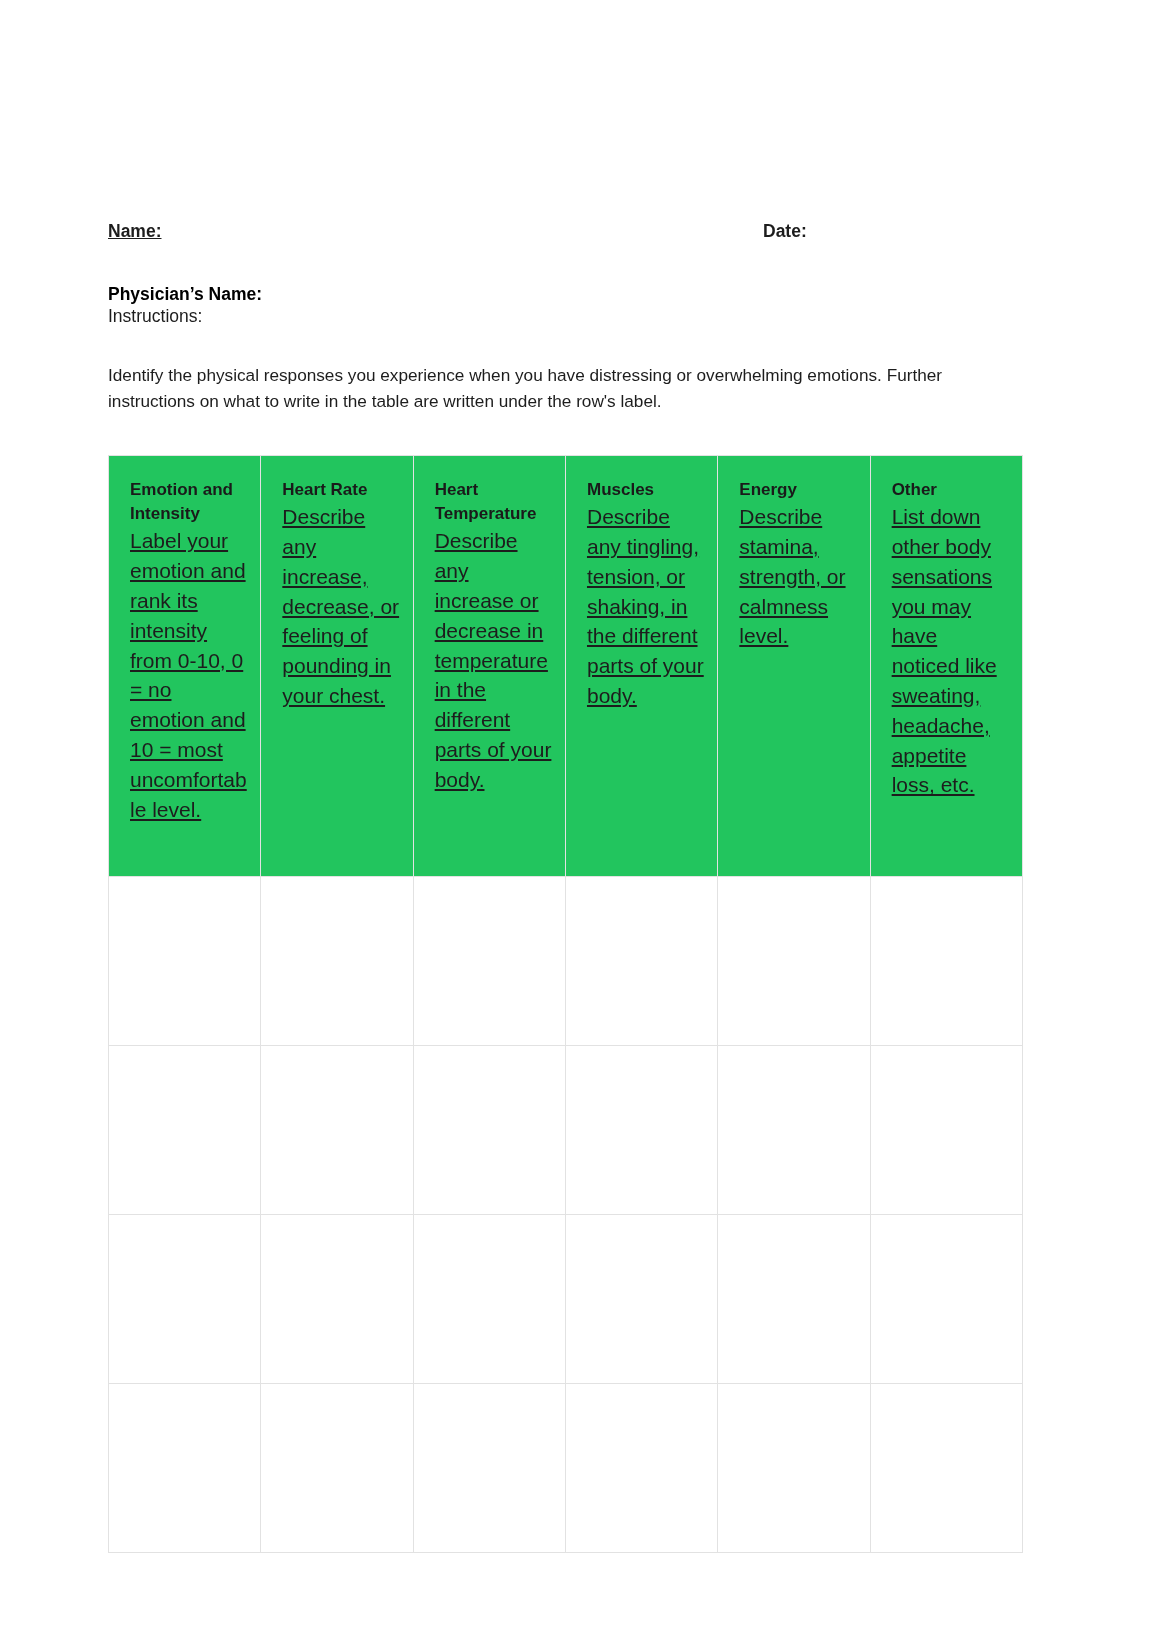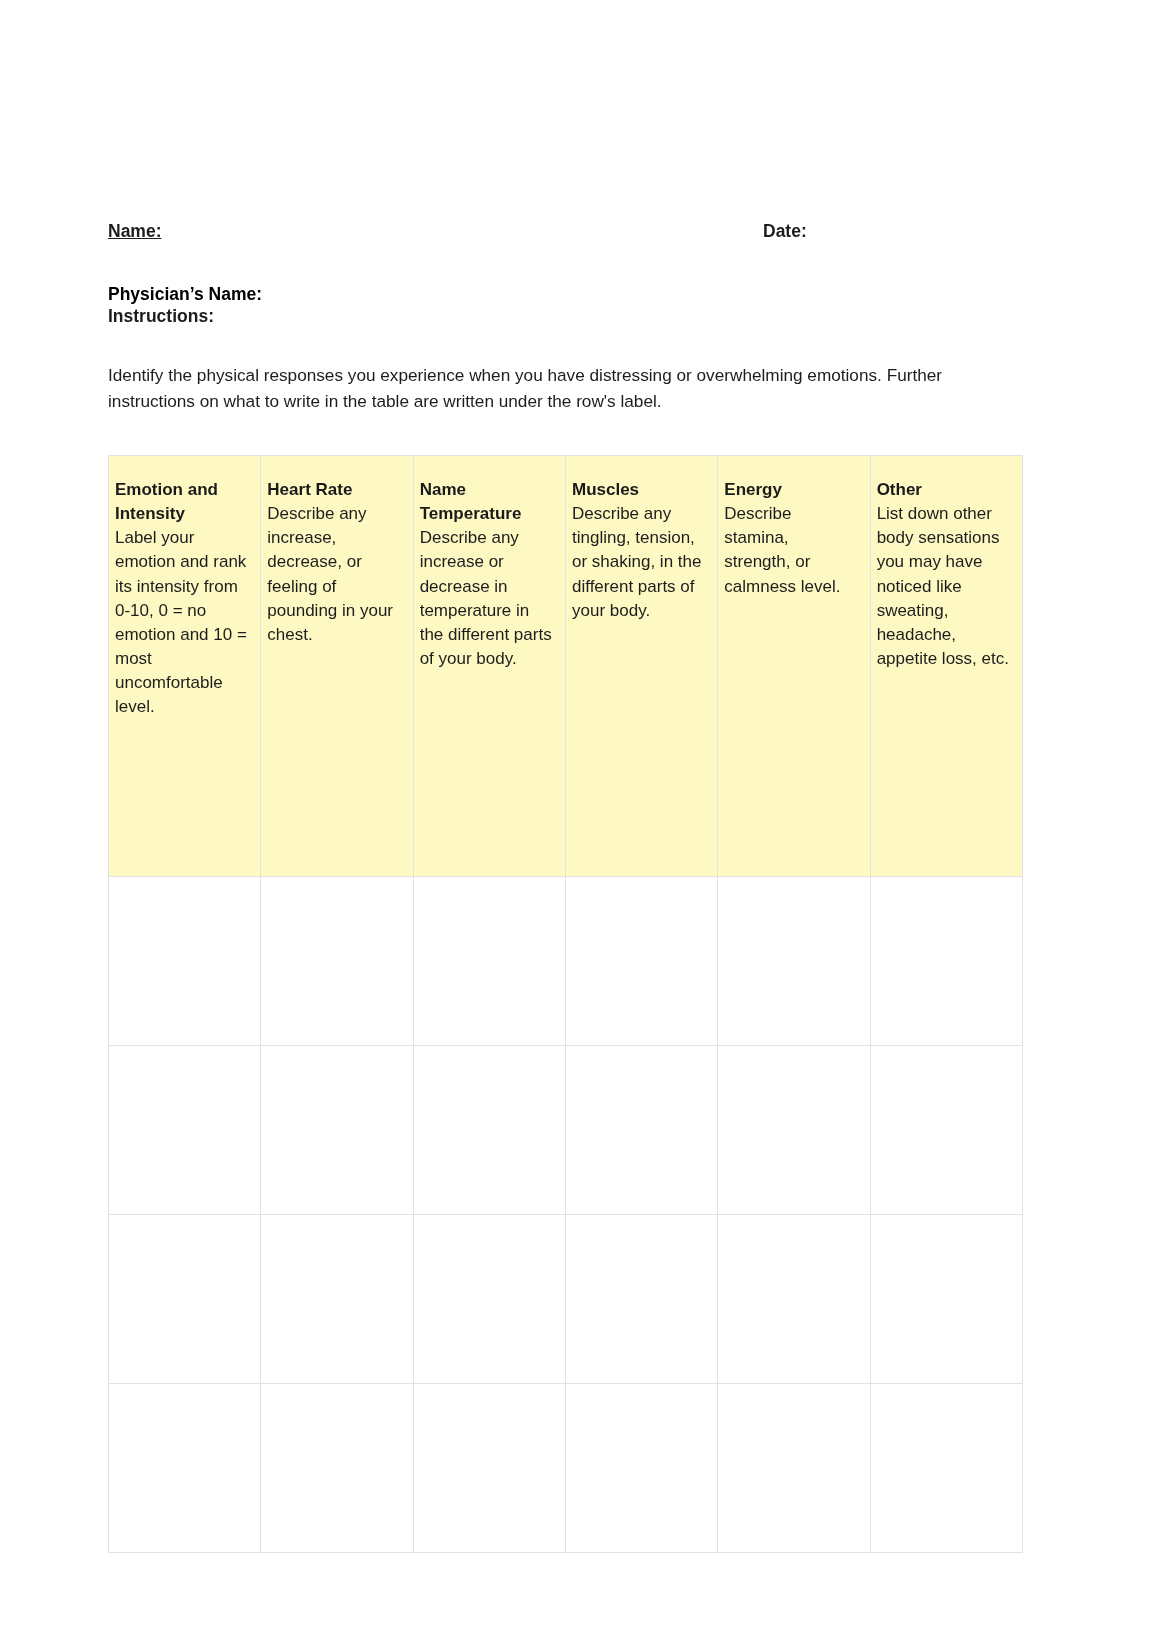--- a/index.html
+++ b/index.html
@@ -64,21 +64,21 @@
     font-size: 17.5px;
     font-weight: bold;
     color: #000000;
     margin-top: 20px;
   }
   .meta-instructions-label {
     position: absolute;
     left: 108px;
     top: 306px;
     font-size: 17.5px;
-    font-weight: bold;
+    font-weight: normal;
     color: #1d1d1d;
   }
   .instructions-body {
     position: absolute;
     left: 108px;
     top: 345px;
     width: 905px;
     font-size: 17.2px;
     line-height: 1.52;
     color: #1d1d1d;
@@ -94,41 +94,42 @@
     table-layout: fixed;
   }
   .tbl col.c { width: 152.33px; }
 
   .tbl th, .tbl td {
     border: 1px solid #e2e2e2;
     padding: 0;
     vertical-align: top;
   }
   .tbl thead th {
-    background: #fef9c3;
+    background: #22c55e;
     height: 388px;
-    padding: 22px 12px 10px 6px;
+    padding: 22px 12px 10px 21px;
     text-align: left;
     font-weight: normal;
   }
   .hd-title {
     display: block;
     font-size: 17px;
     font-weight: bold;
     line-height: 1.42;
     color: #1a1a1a;
   }
   .hd-desc {
     display: block;
-    font-size: 17px;
+    font-size: 21px;
     font-weight: normal;
     line-height: 1.42;
     color: #1d1d1d;
     word-break: break-word;
     hyphens: auto;
+    text-decoration: underline;
   }
   .tbl tbody td {
     background: #ffffff;
     height: 168px;
   }
 </style>
 </head>
 <body>
 
 <div class="page">
@@ -153,21 +154,21 @@
       <tr>
         <th>
           <span class="hd-title">Emotion and Intensity</span>
           <span class="hd-desc">Label your emotion and rank its intensity from 0-10, 0 = no emotion and 10 = most uncomfortable level.</span>
         </th>
         <th>
           <span class="hd-title">Heart Rate</span>
           <span class="hd-desc">Describe any increase, decrease, or feeling of pounding in your chest.</span>
         </th>
         <th>
-          <span class="hd-title">Name Temperature</span>
+          <span class="hd-title">Heart Temperature</span>
           <span class="hd-desc">Describe any increase or decrease in temperature in the different parts of your body.</span>
         </th>
         <th>
           <span class="hd-title">Muscles</span>
           <span class="hd-desc">Describe any tingling, tension, or shaking, in the different parts of your body.</span>
         </th>
         <th>
           <span class="hd-title">Energy</span>
           <span class="hd-desc">Describe stamina, strength, or calmness level.</span>
         </th>

